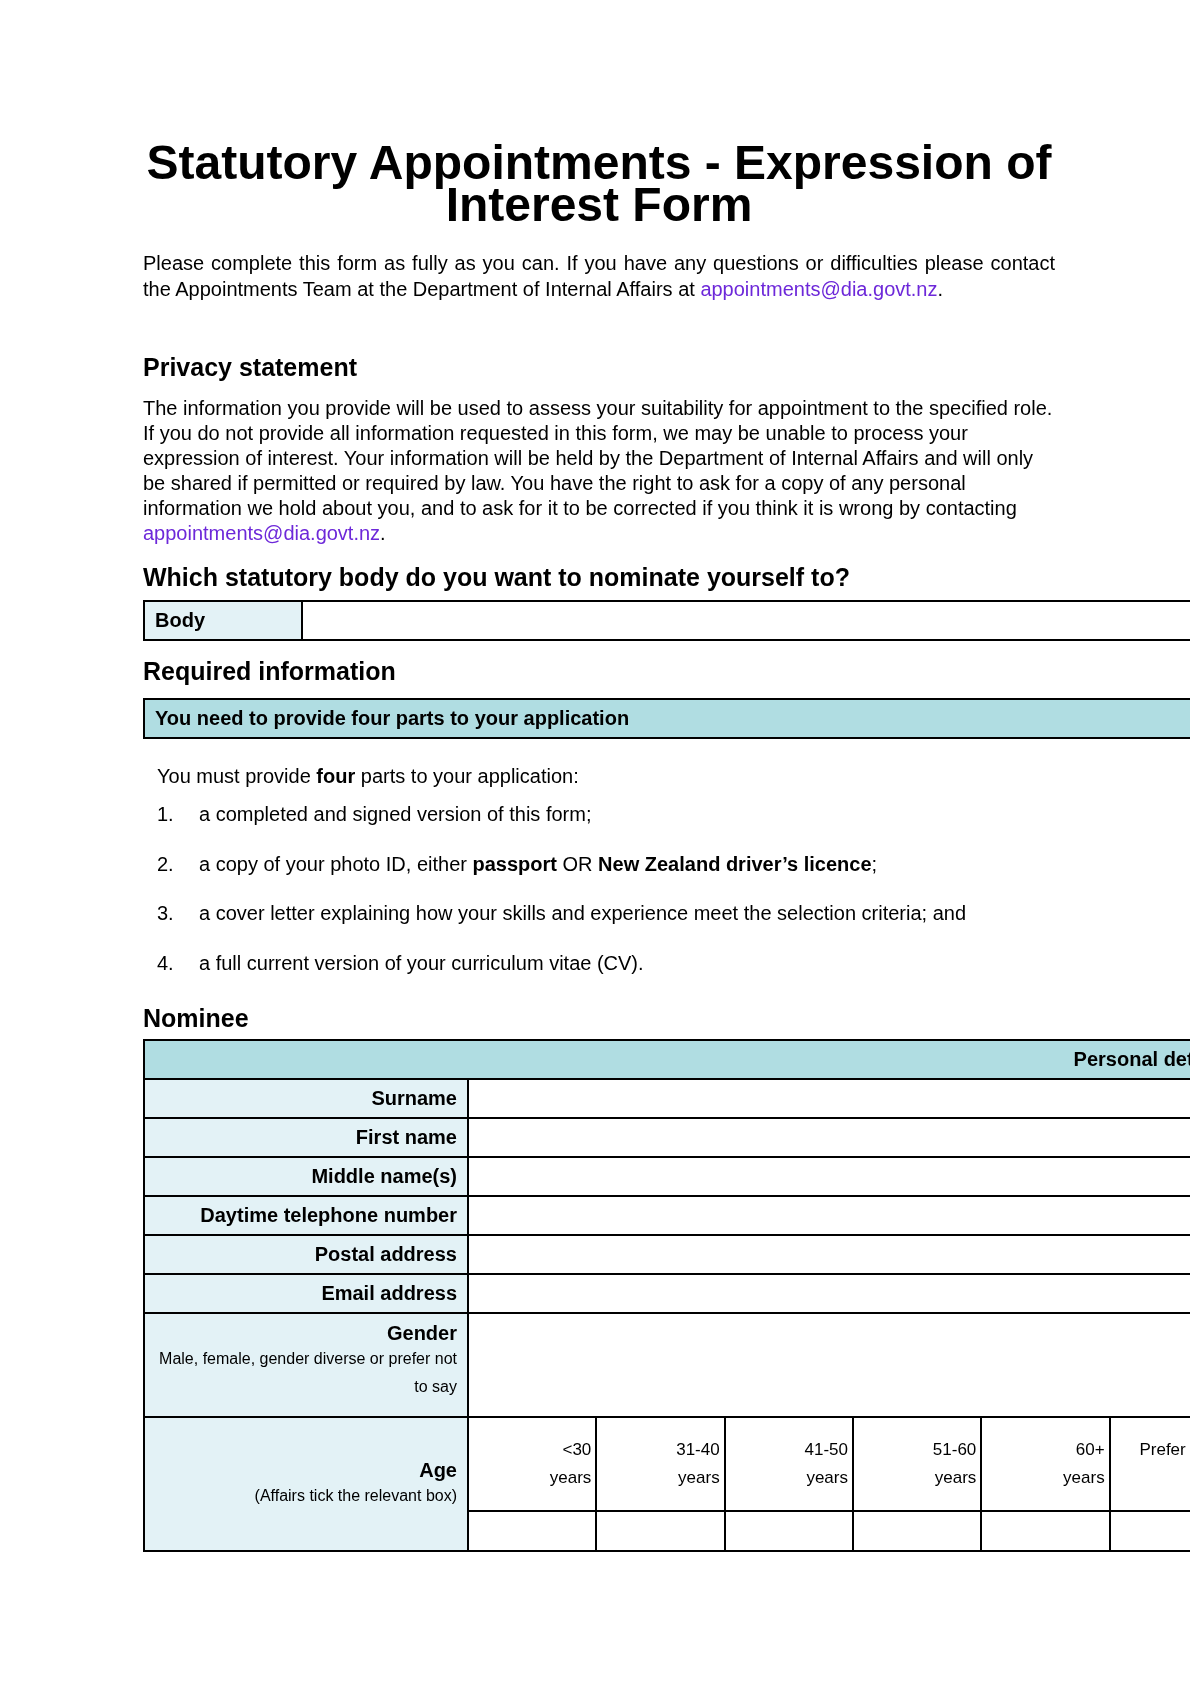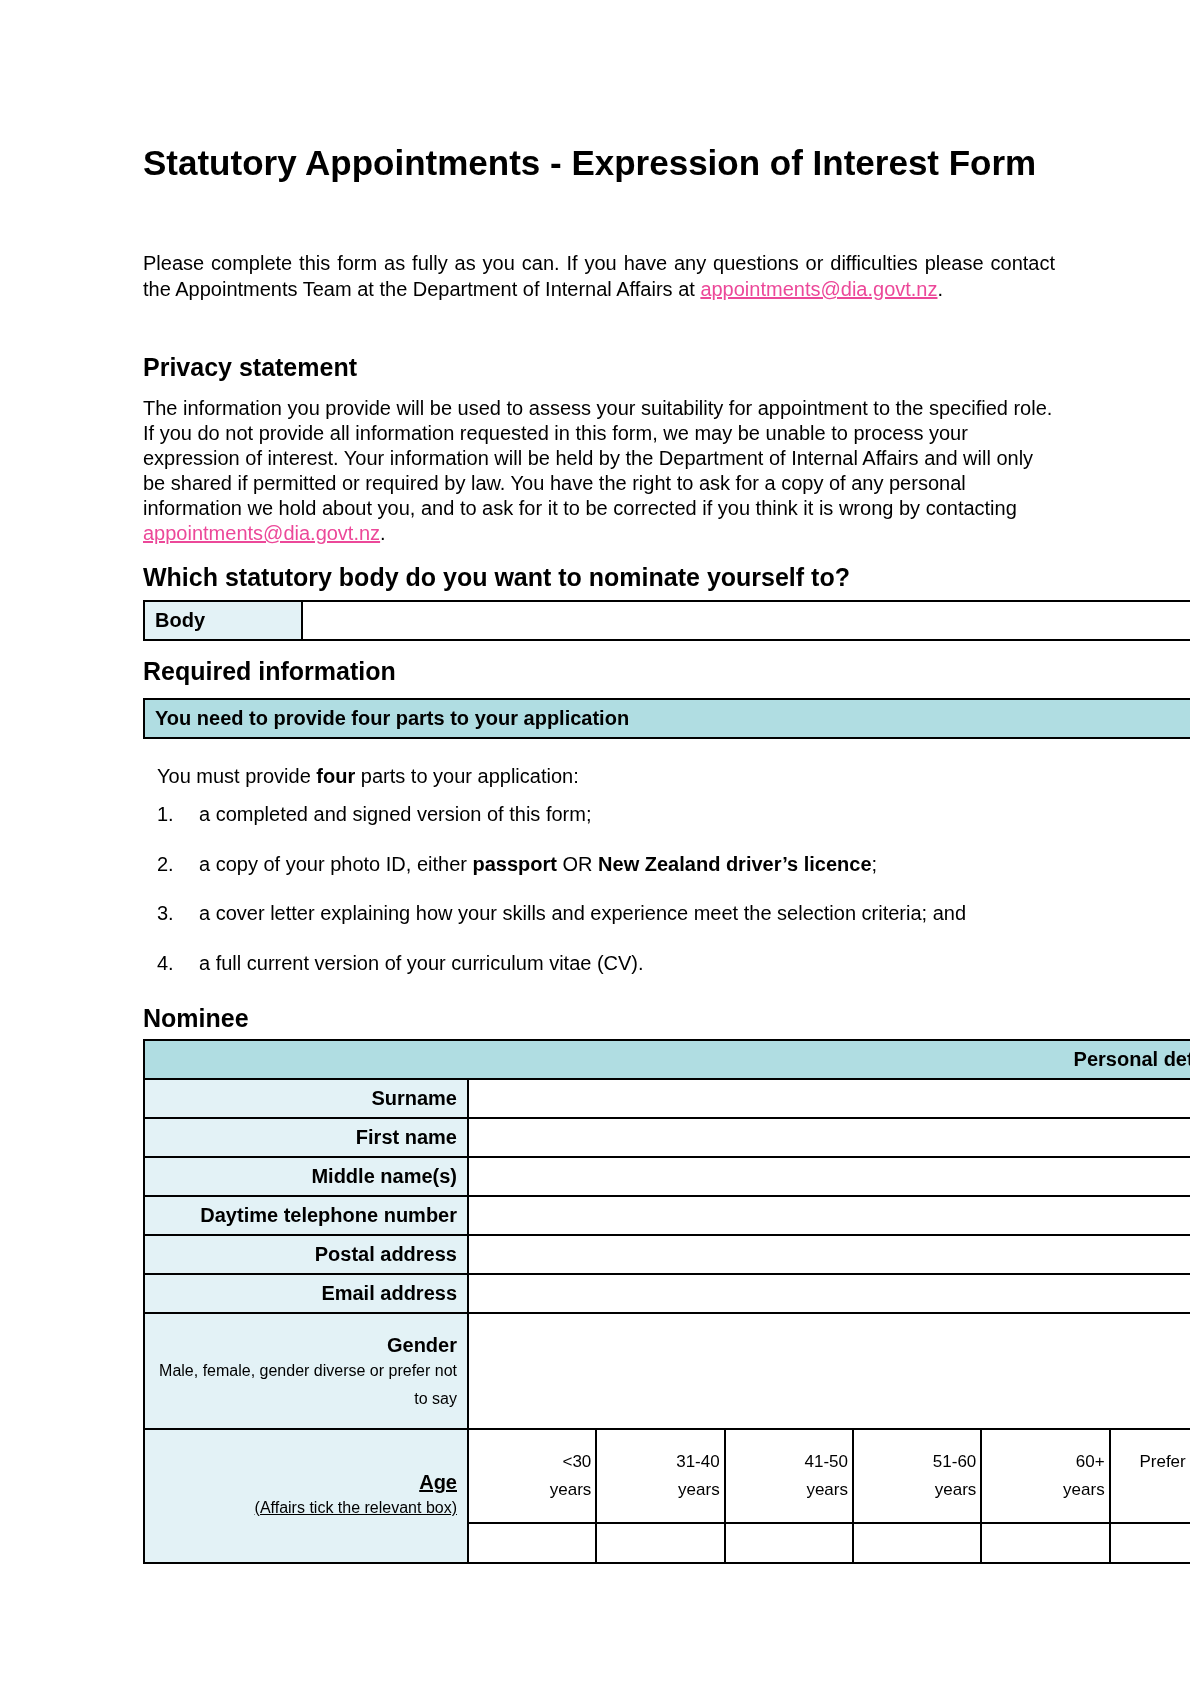--- a/index.html
+++ b/index.html
@@ -1,20 +1,20 @@
 <!DOCTYPE html>
 <html><head>
 <meta charset="utf-8">
 <style>
   html, body { margin: 0; padding: 0; background: #ffffff; }
   body { width: 1190px; height: 1686px; position: relative; font-family: "Liberation Sans", sans-serif; color: #000; }
   .page { position: absolute; left: 143px; top: 0; width: 912px; }
-  .title { position: absolute; top: 142px; left: 0; width: 912px; font-size: 35px; font-weight: bold; line-height: 42px; margin: 0; }
+  .title { position: absolute; top: 142px; left: 0; width: 912px; font-size: 48px; font-weight: bold; line-height: 42px; margin: 0; text-align: center; }
   .intro { position: absolute; top: 250px; left: 0; width: 912px; font-size: 20px; line-height: 26px; text-align: justify; text-align-last: left; margin: 0; }
-  .link { color: #ec4899; text-decoration: underline; }
+  .link { color: #6d28d9; }
   h2 { margin: 0; font-size: 25px; font-weight: bold; position: absolute; left: 0; line-height: 30px; }
   .privacy-h { top: 352px; }
   .privacy { position: absolute; top: 396px; left: 0; width: 912px; font-size: 20px; line-height: 25px; margin: 0; }
   .which-h { top: 562px; }
   table { border-collapse: collapse; position: absolute; left: 0; width: 1096px; }
   td { border: 2px solid #000; padding: 0 10px; font-size: 20px; }
   .lbl { background: #e3f2f6; font-weight: bold; }
   .hdr { background: #b0dde2; font-weight: bold; }
   .body-table { top: 600px; }
   .body-table td { height: 37px; }
@@ -22,24 +22,24 @@
   .banner { top: 698px; padding-left: 46px; }
   .banner td { height: 37px; }
   .lead { position: absolute; top: 765px; left: 14px; font-size: 20px; margin: 0; }
   .list { position: absolute; top: 803px; left: 14px; width: 900px; margin: 0; padding: 0; list-style: none; font-size: 20px; }
   .list li { height: 49.5px; display: flex; }
   .list .num { width: 42px; }
   .nominee-h { top: 1003px; }
   .pd { top: 1039px; table-layout: fixed; }
   .pd td { height: 37px; text-align: right; }
   .pd .lbl { width: 302px; }
-  .gender-lbl { vertical-align: top; padding-top: 20px; margin-top: 44px; }
+  .gender-lbl { vertical-align: top; padding-top: 8px; margin-top: 44px; }
   .sub { font-weight: normal; font-size: 16px; line-height: 28px; display: block; }
   .age-cell { text-align: center; font-size: 17px; line-height: 28px; padding: 0 4px; }
-  .age-lbl { vertical-align: middle; text-decoration: underline; }
+  .age-lbl { vertical-align: middle; }
 </style>
 </head>
 <body>
 
 <div class="page">
   <h1 class="title">Statutory Appointments - Expression of Interest Form</h1>
 
   <p class="intro"><span>Please complete this form as fully as you can. If you have any questions or difficulties please contact the Appointments Team at the Department of Internal Affairs at </span><a class="link">appointments@dia.govt.nz</a><span>.</span></p>
 
   <h2 class="privacy-h">Privacy statement</h2>

